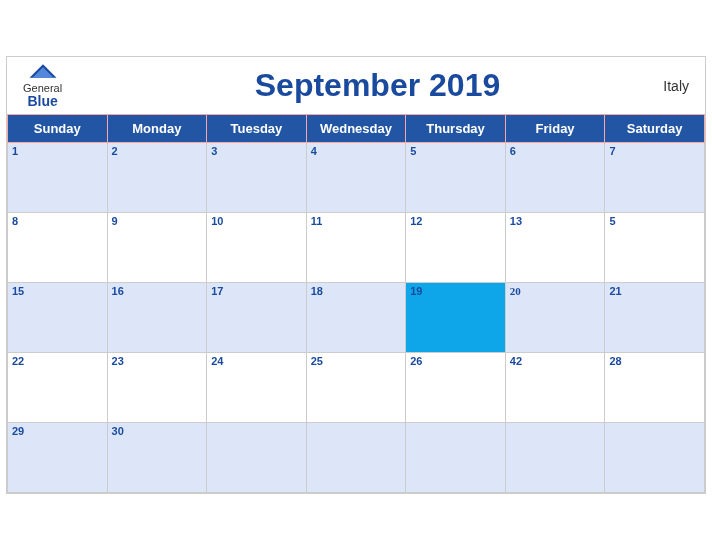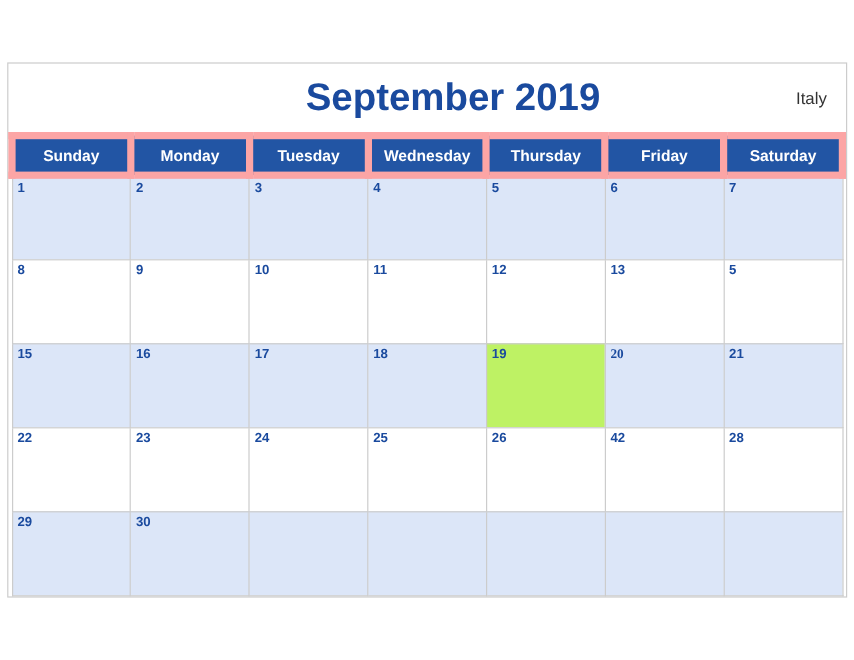--- a/index.html
+++ b/index.html
@@ -68,41 +68,49 @@
       width: 100%;
       border-collapse: collapse;
     }
     .calendar-grid th {
       background-color: #2255a4;
       color: #fff;
       text-align: center;
       padding: 6px 4px;
       font-size: 13px;
       font-weight: bold;
-      border: 6px solid #fca5a5;
+      border: 1px solid #fca5a5;
     }
     .calendar-grid td {
       border: 1px solid #ccc;
       vertical-align: top;
       width: calc(100% / 7);
       height: 70px;
       padding: 2px 4px;
     }
     .day-number {
       font-size: 11px;
       font-weight: bold;
       color: #1a4a9e;
       display: block;
     }
   </style>
 </head>
 <body>
 
 <div class="calendar-wrapper">
   <div class="calendar-header">
+    <div class="logo-area">
+      <svg class="logo-icon" viewBox="0 0 40 24" xmlns="http://www.w3.org/2000/svg">
+        <polygon points="20,2 38,20 2,20" fill="#1a4a9e"></polygon>
+        <polygon points="20,6 34,20 6,20" fill="#5588dd"></polygon>
+      </svg>
+      <span class="logo-general">General</span>
+      <span class="logo-blue">Blue</span>
+    </div>
     <h1 class="calendar-title">September 2019</h1>
     <div class="country-label">Italy</div>
   </div>
 
   <table class="calendar-grid">
     <thead>
       <tr>
         <th>Sunday</th>
         <th>Monday</th>
         <th>Tuesday</th>
@@ -165,21 +173,21 @@
           </td>
           <td style="background-color: rgb(220, 230, 248); margin-left: 36px;">
             <span class="day-number">16</span>
           </td>
           <td style="background-color: rgb(220, 230, 248);">
             <span class="day-number">17</span>
           </td>
           <td style="background-color: rgb(220, 230, 248);">
             <span class="day-number">18</span>
           </td>
-          <td style="background-color: #bef264; margin-left: 36px;">
+          <td style="background-color: #0ea5e9; margin-left: 36px;">
             <span class="day-number">19</span>
           </td>
           <td style="background-color: rgb(220, 230, 248); font-family: Liberation Serif, serif;">
             <span class="day-number">20</span>
           </td>
           <td style="background-color: rgb(220, 230, 248);">
             <span class="day-number">21</span>
           </td>
         </tr>
         <tr>

